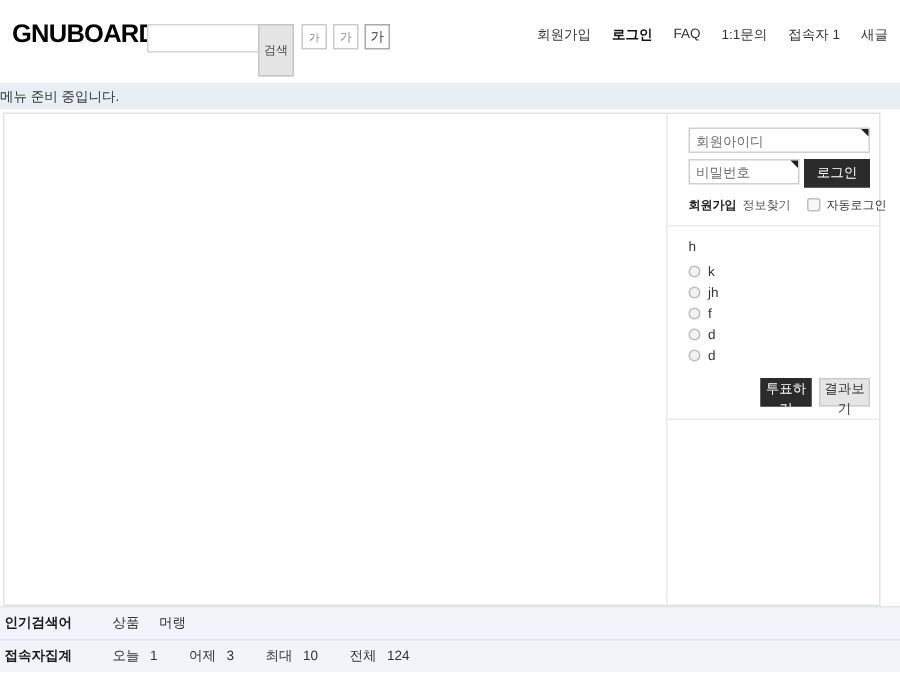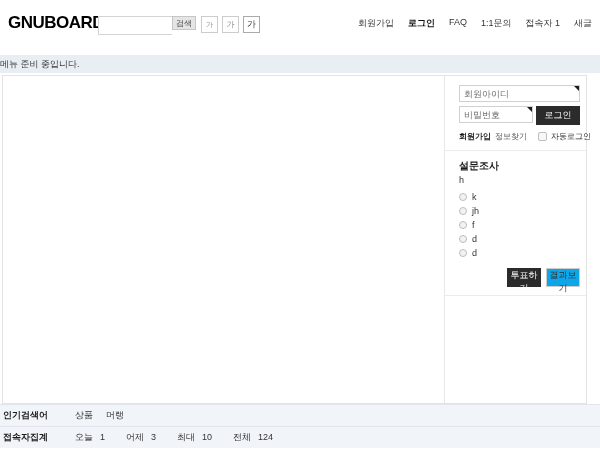--- a/index.html
+++ b/index.html
@@ -9,21 +9,21 @@
     font-size:9px; color:#333; background:#fff; position:relative; overflow:hidden;
   }
   a { text-decoration:none; color:#333; cursor:pointer; }
   button { font-family:"Liberation Sans", sans-serif; cursor:pointer; }
 
   
   .header { position:relative; height:55px; background:#fff; }
   .logo { position:absolute; left:8px; top:13px; font-size:17px; font-weight:bold; letter-spacing:-0.5px; color:#000; }
   .search-wrap { position:absolute; left:98px; top:16px; display:flex; }
   .search-input { width:74px; height:19px; border:1px solid #d4d4d4; border-right:none; padding:0 4px; font-size:9px; outline:none; }
-  .search-btn { width:24px; height:14px; background:#e5e5e5; border:1px solid #c6c6c6; font-size:8px; color:#444; }
+  .search-btn { width:24px; height:35px; background:#e5e5e5; border:1px solid #c6c6c6; font-size:8px; color:#444; }
   .fsz-wrap { position:absolute; left:201px; top:16px; display:flex; gap:4px; }
   .fsz { width:17px; height:17px; background:#fff; border:1px solid #ccc; color:#8a8a8a; display:flex; align-items:center; justify-content:center; padding:0; }
   .fsz.f0 { font-size:7px; } .fsz.f1 { font-size:8px; } .fsz.f2 { font-size:9px; color:#333; border-color:#aaa; }
   .nav { position:absolute; right:8px; top:17px; display:flex; gap:14px; font-size:9px; }
   .nav a.bold { font-weight:bold; color:#111; }
 
   
   .menubar { height:18px; background:var(--menubar,#e9eef5); display:flex; align-items:center; color:#333; }
 
   
@@ -45,21 +45,21 @@
   .chk { width:9px; height:9px; border:1px solid #bfbfbf; background:#f7f7f7; border-radius:2px; margin-left:7px; flex:none; }
 
   .poll-box { padding:8px 6px 8px 14px; border-bottom:1px solid #ececec; }
   .poll-title { font-weight:bold; font-size:10px; color:#1b1b1b; margin-bottom:2px; }
   .poll-q { margin-bottom:5px; }
   .poll-opts { list-style:none; }
   .poll-opts li { display:flex; align-items:center; gap:5px; height:14px; }
   .radio { width:8px; height:8px; border:1px solid #bdbdbd; border-radius:50%; background:#f2f2f2; flex:none; }
   .poll-btns { display:flex; gap:5px; margin-top:8px;padding-left:48px; }
   .vote-btn { flex:1; height:19px; background:var(--dark,#2b2b2b); color:#fff; border:1px solid var(--dark,#2b2b2b); font-size:9px; }
-  .result-btn { flex:1; height:19px; background:#0ea5e9; border:1px solid #ccc; color:#333; font-size:9px; }
+  .result-btn { flex:1; height:19px; background:#e5e5e5; border:1px solid #ccc; color:#333; font-size:9px; }
 
   
   .footer-row { height:22px; background:var(--rowbg,#f1f4f8); border-top:1px solid #e2e6ec; display:flex; align-items:center; padding-left:3px; }
   .f-label { font-weight:bold; width:72px; color:#1b1b1b; flex:none;font-family:Liberation Serif, serif; }
   .popular-items a { margin-right:13px; }
   .stat-pair { margin-right:21px; white-space:nowrap;text-align:right; }
   .stat-k { margin-right:7px; }
 </style>
 </head>
 <body>
@@ -111,21 +111,20 @@
       </div>
       <div class="login-links">
         <a class="signup">회원가입</a>
         <a class="find">정보찾기</a>
         <span class="chk"></span>
         <span>자동로그인</span>
       </div>
     </div>
 
     <div class="poll-box">
-      <div class="poll-title">설문조사</div>
       <div class="poll-q">h</div>
       <ul class="poll-opts">
           <li>
             <span class="radio"></span>
             <span>k</span>
           </li>
           <li>
             <span class="radio"></span>
             <span>jh</span>
           </li>

